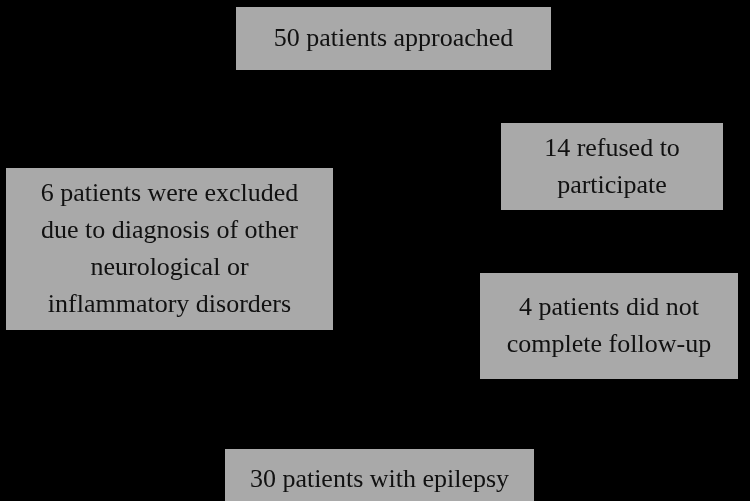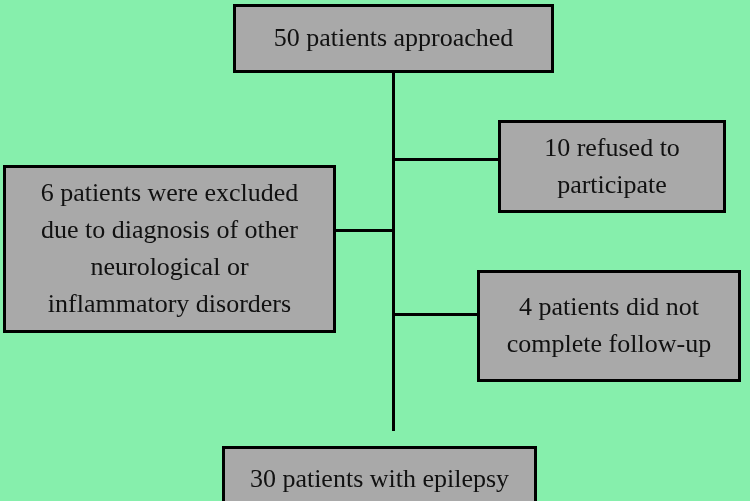--- a/index.html
+++ b/index.html
@@ -5,21 +5,21 @@
   html, body {
     margin: 0;
     padding: 0;
     background: #ffffff;
     font-family: "Liberation Serif", "DejaVu Serif", serif;
   }
   .canvas {
     position: relative;
     width: 750px;
     height: 501px;
-    background: #86efac;
+    background: #000000;
     overflow: hidden;
   }
   .node {
     position: absolute;
     box-sizing: border-box;
     background: #a9a9a9;
     border: 3px solid #000000;
     color: #111111;
     display: flex;
     align-items: center;
@@ -54,21 +54,21 @@
   <div class="connector" id="conn-spine"></div>
   <div class="connector" id="conn-refused"></div>
   <div class="connector" id="conn-excluded"></div>
   <div class="connector" id="conn-followup"></div>
 
   <div class="node" id="node-approached">
     <span>50 patients approached</span>
   </div>
 
   <div class="node" id="node-refused">
-    <span>10 refused to
+    <span>14 refused to
 participate</span>
   </div>
 
   <div class="node" id="node-excluded">
     <span>6 patients were excluded
 due to diagnosis of other
 neurological or
 inflammatory disorders</span>
   </div>
 

